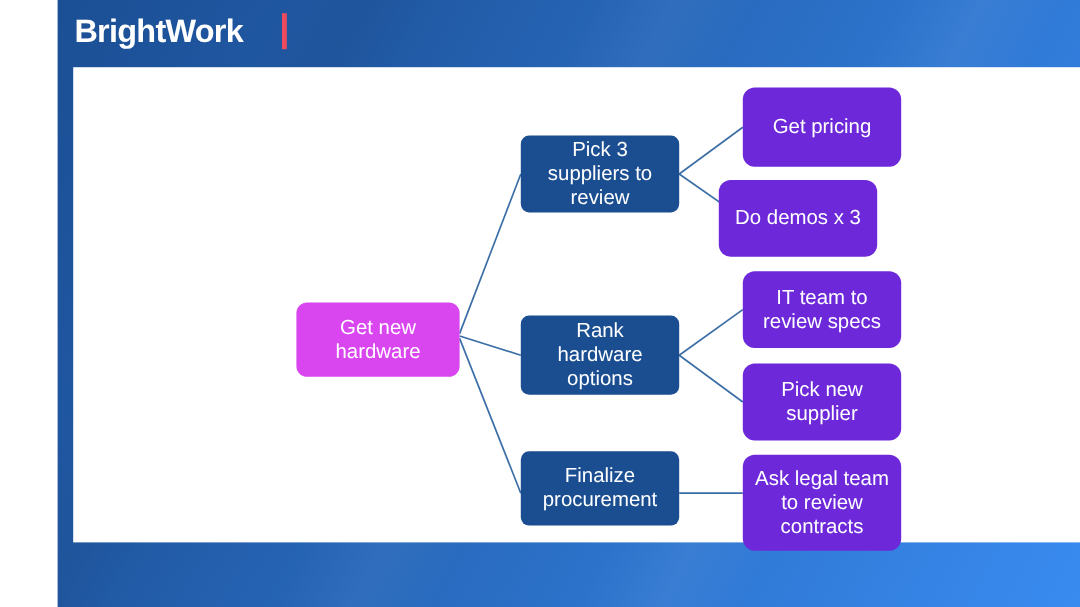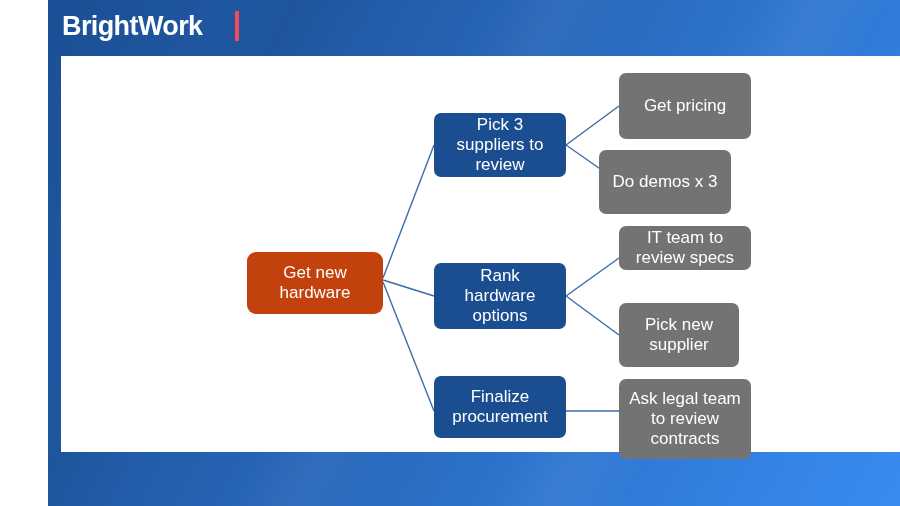--- a/index.html
+++ b/index.html
@@ -88,28 +88,29 @@
     justify-content: center;
     text-align: center;
     color: #ffffff;
     border-radius: 7px;
     font-size: 17px;
     line-height: 20px;
     padding: 2px 6px;
     white-space: pre-line;
   }
   .node.root {
-    background: #c2410c;
+    background: #d946ef;
     border-radius: 9px;
   }
   .node.branch {
     background: #1b4e91;
   }
   .node.leaf {
-    background: #737373;
+    background: #6d28d9;
+    border-radius: 10px;
   }
 </style>
 </head>
 <body>
 
 <div id="slide">
   <div class="sheen"></div>
 
   <div class="logo">BrightWork</div>
   <div class="logo-rule"></div>
@@ -131,23 +132,23 @@
           <div class="node root" style="left: 186px; top: 196px; width: 136px; height: 62px;"><span>Get new
 hardware</span></div>
           <div class="node branch" style="left: 373px; top: 57px; width: 132px; height: 64px;"><span>Pick 3
 suppliers to
 review</span></div>
           <div class="node leaf" style="left: 558px; top: 17px; width: 132px; height: 66px;"><span>Get pricing</span></div>
           <div class="node leaf" style="left: 538px; top: 94px; width: 132px; height: 64px;"><span>Do demos x 3</span></div>
           <div class="node branch" style="left: 373px; top: 207px; width: 132px; height: 66px;"><span>Rank
 hardware
 options</span></div>
-          <div class="node leaf" style="left: 558px; top: 170px; width: 132px; height: 44px;"><span>IT team to
+          <div class="node leaf" style="left: 558px; top: 170px; width: 132px; height: 64px;"><span>IT team to
 review specs</span></div>
-          <div class="node leaf" style="left: 558px; top: 247px; width: 120px; height: 64px;"><span>Pick new
+          <div class="node leaf" style="left: 558px; top: 247px; width: 132px; height: 64px;"><span>Pick new
 supplier</span></div>
           <div class="node branch" style="left: 373px; top: 320px; width: 132px; height: 62px;"><span>Finalize
 procurement</span></div>
           <div class="node leaf" style="left: 558px; top: 323px; width: 132px; height: 80px;"><span>Ask legal team
 to review
 contracts</span></div>
         </div>
     </div>
   </div>
 </div>

